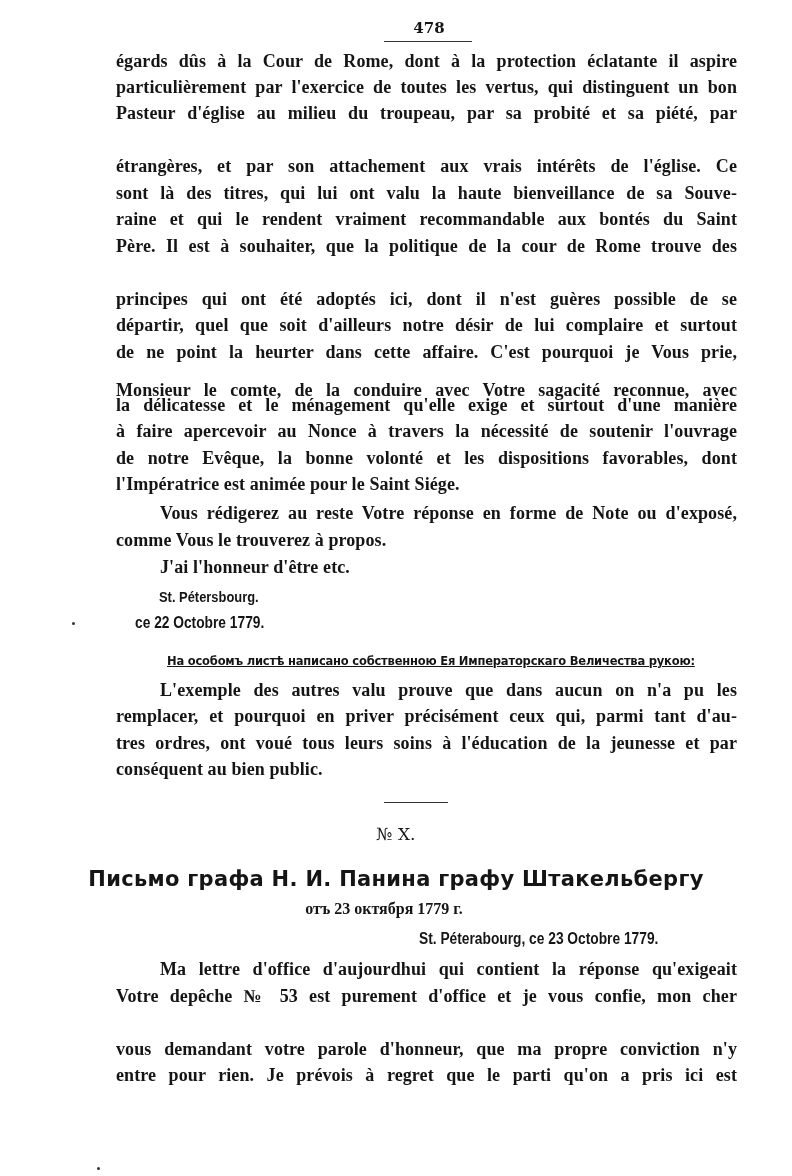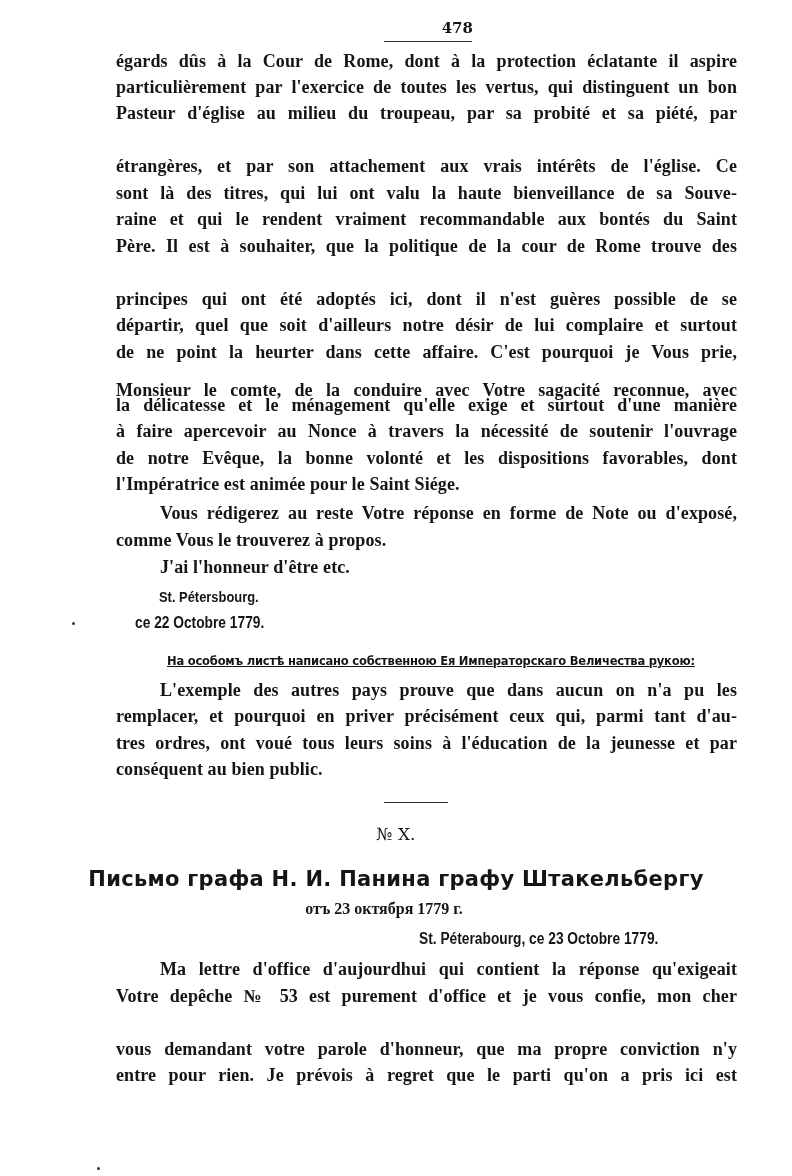--- a/index.html
+++ b/index.html
@@ -1,18 +1,18 @@
 <!DOCTYPE html>
 <html><head>
 <meta charset="utf-8">
 <style>
   html, body { margin: 0; padding: 0; background: #ffffff; }
   body { width: 792px; height: 1176px; position: relative; overflow: hidden; color: #151515; }
   .page { position: absolute; left: 0; top: 0; width: 792px; height: 1176px; }
-  .pnum { position: absolute; top: 19px; left: 385px; width: 88px; text-align: right;
+  .pnum { position: absolute; top: 19px; left: 385px; width: 88px; text-align: center;
           font-family: "DejaVu Serif", serif; font-weight: bold; font-size: 15px; }
   .pnum-rule { position: absolute; top: 41px; left: 384px; width: 88px; border-top: 1px solid #333; }
   .line { position: absolute; left: 116px; width: 621px; height: 26px; white-space: nowrap;
           font-family: "Liberation Serif", serif; font-size: 18px; line-height: 26px;
           text-align: justify; text-align-last: justify; font-weight: bold; letter-spacing: 0.1px; }
   .line.last { text-align-last: left; }
   .line.ind { left: 160px; width: 577px; }
   .small { position: absolute; font-family: "DejaVu Sans", sans-serif; font-weight: bold; font-size: 11.5px;
            letter-spacing: -0.2px; white-space: nowrap; text-decoration: underline; }
   .place { position: absolute; font-family: "Liberation Sans", sans-serif; font-weight: bold; font-size: 15px; white-space: nowrap;
@@ -49,21 +49,21 @@
   <div class="line last" style="top:527px">comme Vous le trouverez à propos.</div>
 
   <div class="line ind last" style="top:554px">J'ai l'honneur d'être etc.</div>
 
   <div class="place" style="top:588px; left:159px;">St. Pétersbourg.</div>
   <div class="place" style="top:614px; left:135px; font-size:16px;">ce 22 Octobre 1779.</div>
   <div class="dot" style="left:72px; top:622px;"></div>
 
   <div class="small" style="top:654px; left:167px;">На особомъ листѣ написано собственною Ея Императорскаго Величества рукою:</div>
 
-  <div class="line ind" style="top:677px">L'exemple des autres pays prouve que dans aucun on n'a pu les</div>
+  <div class="line ind" style="top:677px">L'exemple des autres valu prouve que dans aucun on n'a pu les</div>
   <div class="line" style="top:703px">remplacer, et pourquoi en priver précisément ceux qui, parmi tant d'au-</div>
   <div class="line" style="top:730px">tres ordres, ont voué tous leurs soins à l'éducation de la jeunesse et par</div>
   <div class="line last" style="top:756px">conséquent au bien public.</div>
 
   <div class="sep"></div>
 
   <div class="center" style="top:824px; font-family:'DejaVu Serif', serif; font-size:17px;">№ X.</div>
   <div class="center" style="top:867px; font-family:'DejaVu Sans', sans-serif; font-weight:bold; font-size:21px; letter-spacing:0.3px;">Письмо графа Н. И. Панина графу Штакельбергу</div>
   <div class="center" style="top:900px; font-family:'Liberation Serif', serif; font-weight:bold; font-size:16px; left:-12px;">отъ 23 октября 1779 г.</div>
   <div class="place" style="top:930px; left:419px; font-size:16px;">St. Péterabourg, ce 23 Octobre 1779.</div>

